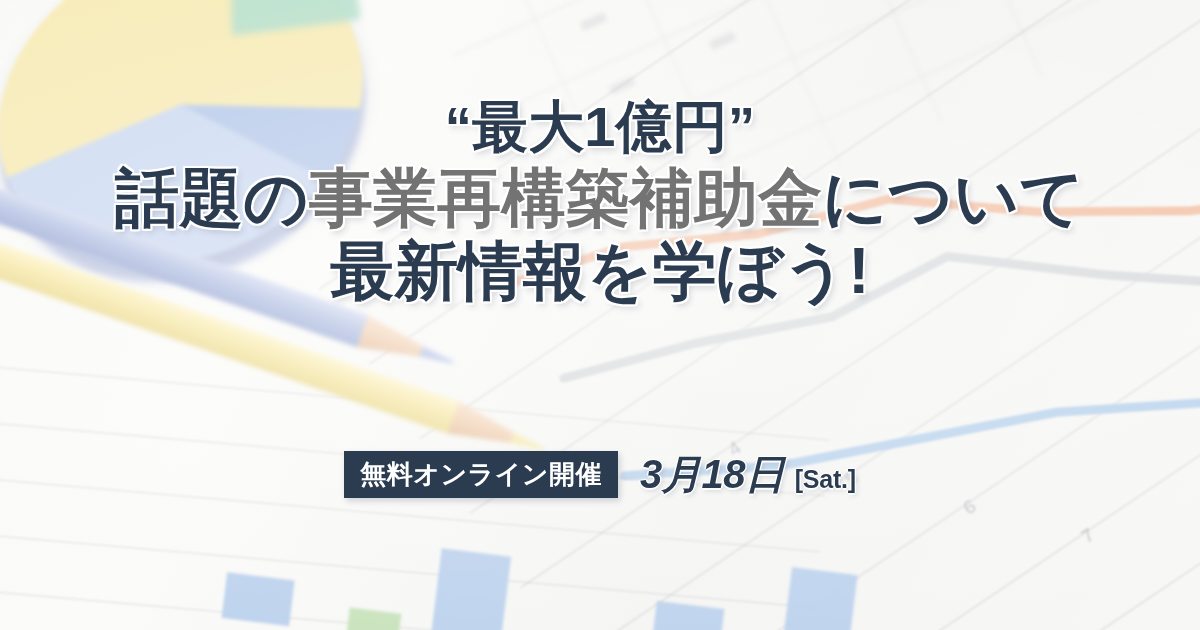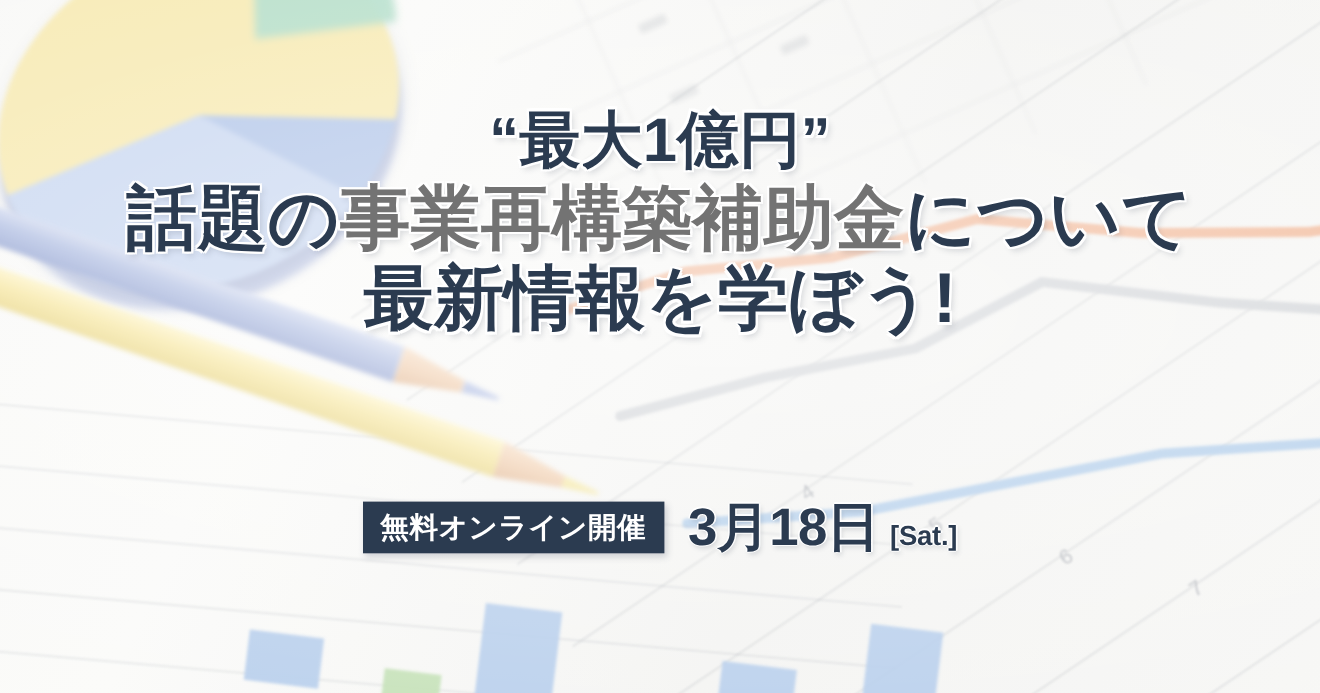--- a/index.html
+++ b/index.html
@@ -288,21 +288,21 @@
     align-items: baseline;
     gap: 10px;
     color: #2b3b50;
     font-weight: bold;
     white-space: nowrap;
     text-shadow:
       1.5px 0 0 rgba(255,255,255,.9), -1.5px 0 0 rgba(255,255,255,.9),
       0 1.5px 0 rgba(255,255,255,.9), 0 -1.5px 0 rgba(255,255,255,.9),
       2px 3px 5px rgba(60,70,90,.18);
   }
-  .date { font-size: 48px; letter-spacing: -0.01em; }
+  .date { font-size: 40px; letter-spacing: -0.01em; font-style: italic; }
   .weekday { font-size: 25px; letter-spacing: -0.01em; }
   .time { font-size: 52px; letter-spacing: -0.01em; }
 </style>
 </head>
 <body>
 
 <div class="banner">
 
   <div class="bg">
     <div class="paper-base"></div>

